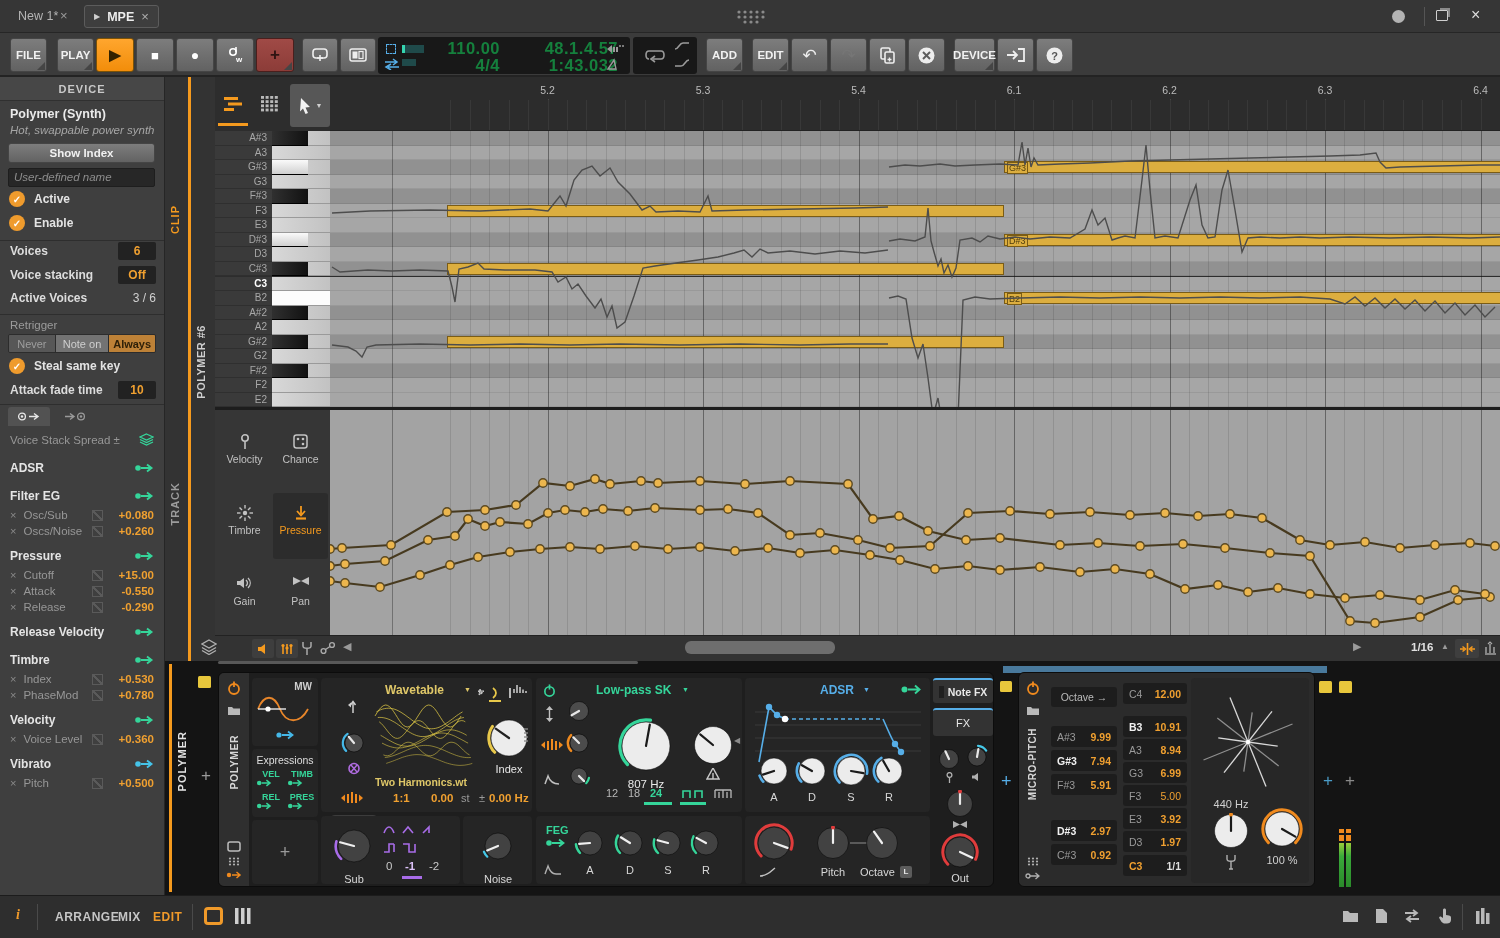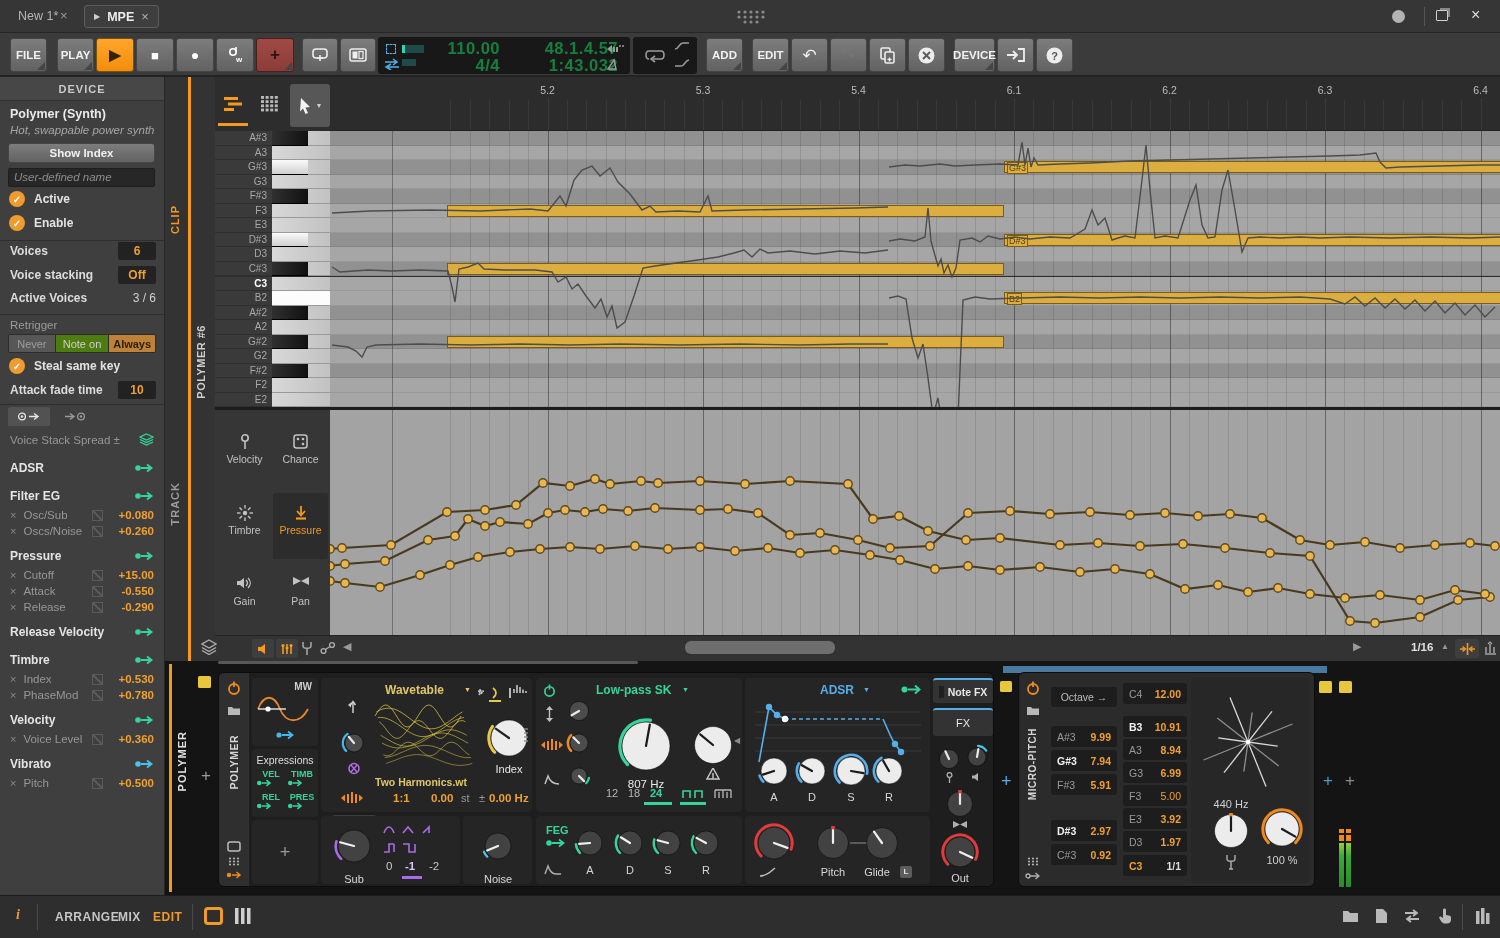--- a/index.html
+++ b/index.html
@@ -192,21 +192,21 @@
   <div class="a orangeval" style="left:118px;top:165px;width:38px;height:18px;background:#222;border-radius:2px;text-align:center;font-size:12px;line-height:18px">6</div>
   <div class="a" style="left:10px;top:191px;color:#dcdcdc;font-weight:bold;font-size:12px">Voice stacking</div>
   <div class="a orangeval" style="left:118px;top:189px;width:38px;height:18px;background:#222;border-radius:2px;text-align:center;font-size:12px;line-height:18px">Off</div>
   <div class="a" style="left:10px;top:214px;color:#dcdcdc;font-weight:bold;font-size:12px">Active Voices</div>
   <div class="a" style="left:100px;top:214px;width:56px;text-align:right;color:#d0d0d0;font-size:12px">3 / 6</div>
   <div class="a" style="left:0;top:237px;width:164px;height:1px;background:#2e2e2e"></div>
 
   <div class="a" style="left:10px;top:242px;color:#9b9b9b;font-size:11.5px">Retrigger</div>
   <div class="a" style="left:8px;top:257px;width:148px;height:19px;display:flex;border-radius:2px;overflow:hidden;border:1px solid #2c2c2c">
     <div style="flex:1;background:#575757;color:#9e9e9e;font-size:11px;display:flex;align-items:center;justify-content:center;border-right:1px solid #2c2c2c">Never</div>
-    <div style="flex:1.15;background:#4d7c0f;color:#cfcfcf;font-size:11px;display:flex;align-items:center;justify-content:center;border-right:1px solid #2c2c2c">Note on</div>
+    <div style="flex:1.15;background:#737373;color:#cfcfcf;font-size:11px;display:flex;align-items:center;justify-content:center;border-right:1px solid #2c2c2c">Note on</div>
     <div style="flex:1;background:#bd8137;color:#2e2008;font-weight:bold;font-size:11px;display:flex;align-items:center;justify-content:center">Always</div>
   </div>
   <div class="checkrow" style="left:9px;top:281px">
       <span class="checkdot">✓</span>
       <span style="color:#e3e3e3;font-weight:bold;font-size:12px">Steal same key</span>
     </div>
   <div class="a" style="left:10px;top:306px;color:#dcdcdc;font-weight:bold;font-size:12px">Attack fade time</div>
   <div class="a orangeval" style="left:118px;top:304px;width:38px;height:18px;background:#222;border-radius:2px;text-align:center;font-size:12px;line-height:18px">10</div>
   <div class="a" style="left:0;top:327px;width:164px;height:1px;background:#2e2e2e"></div>
 
@@ -1344,21 +1344,21 @@
           </svg>
         </div>
       <div class="a" style="left:105px;top:26px;width:18px;height:2px;background:#5a5a5a"></div>
       <div class="a" style="left:120px;top:10px">
           <svg width="34" height="34" viewBox="0 0 34 34">
             <circle cx="17" cy="17" r="15.5" fill="#424242" stroke="rgba(0,0,0,.5)" stroke-width="1"></circle>
             <line x1="17" y1="17" x2="9.0" y2="5.6" stroke="#f0f0f0" stroke-width="2.2" stroke-linecap="round"></line>
           </svg>
         </div>
       <div class="klabel" style="left:71px;top:50px;width:34px;font-size:11px">Pitch</div>
-      <div class="klabel" style="left:115px;top:50px;width:34px;font-size:11px">Glide</div>
+      <div class="klabel" style="left:115px;top:50px;width:34px;font-size:11px">Octave</div>
       <div class="a" style="left:155px;top:50px;width:12px;height:12px;background:#5c5c5c;border-radius:2px;color:#e8e8e8;font-size:8px;font-weight:bold;text-align:center;line-height:12px">L</div>
     </div>
 
     <div class="a" style="left:714px;top:5px;width:60px;height:206px">
       <div class="a" style="left:0;top:0;width:60px;height:25px;background:#333;border-radius:3px;border-top:2px solid #56aee8;display:flex;align-items:center;justify-content:center;gap:4px">
         <span style="width:5px;height:12px;background:#1f1f1f;display:inline-block"></span>
         <span style="color:#e8e8e8;font-weight:bold;font-size:10.5px">Note FX</span>
       </div>
       <div class="a" style="left:0;top:30px;width:60px;height:28px;background:#333;border-radius:3px;border-top:2px solid #56aee8;display:flex;align-items:center;justify-content:center">
         <span style="color:#e8e8e8;font-weight:normal;font-size:11px">FX</span>

